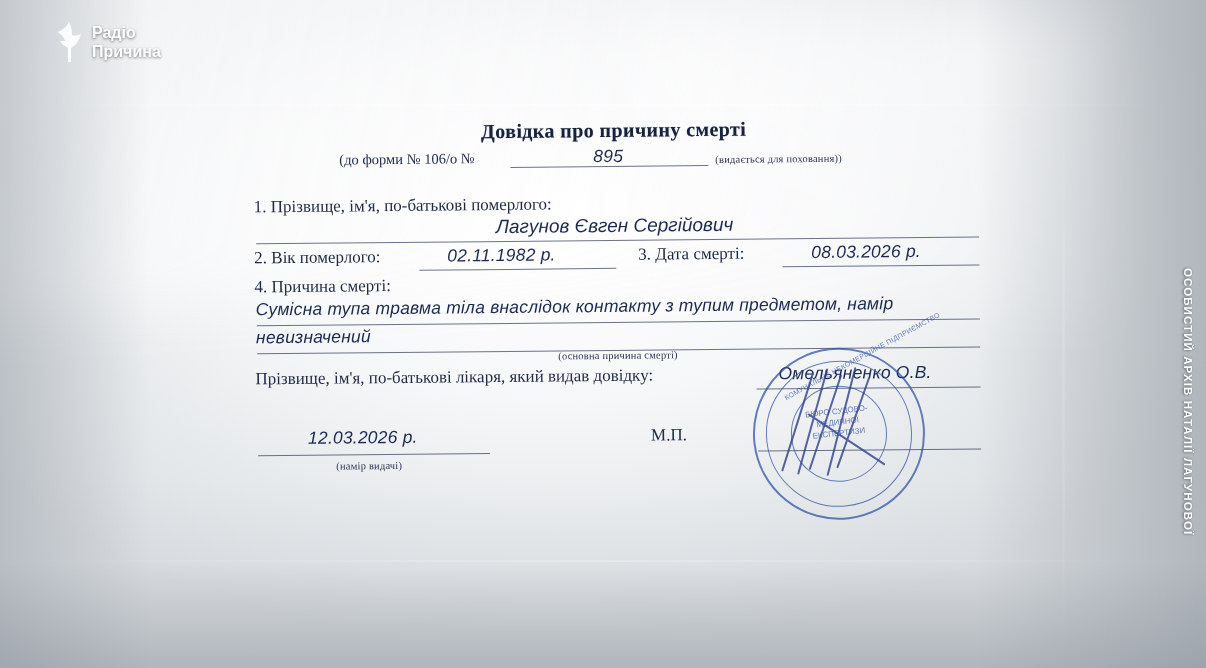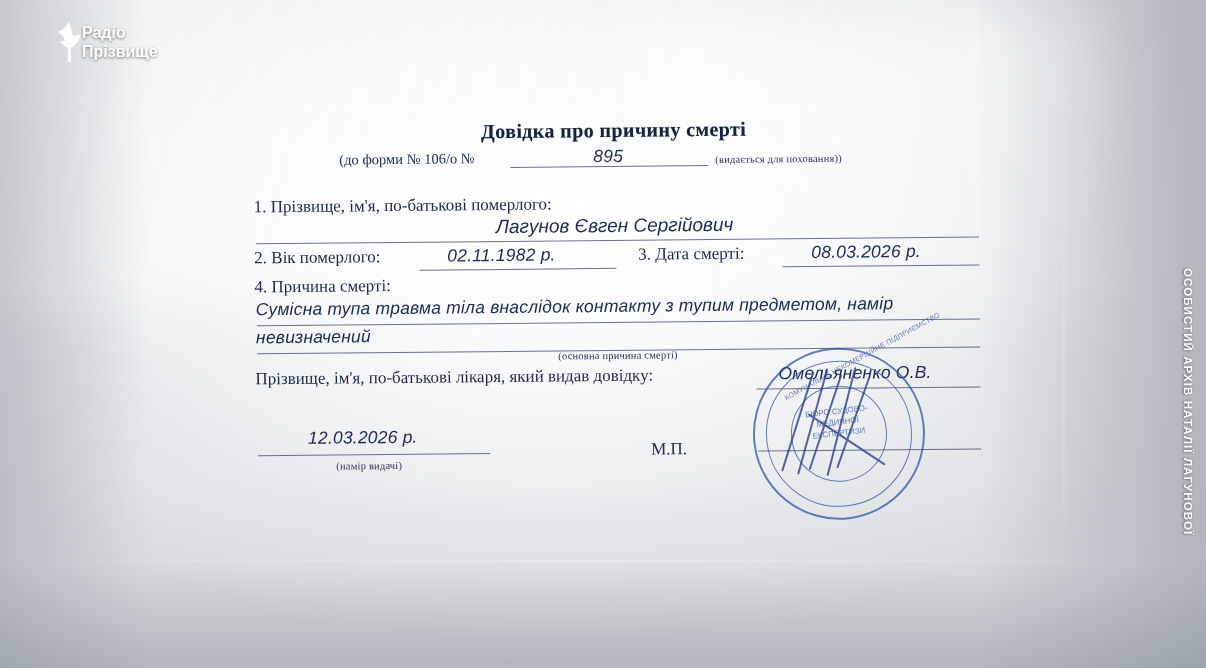--- a/index.html
+++ b/index.html
@@ -186,21 +186,21 @@
     transform-origin: top center;
   }
 
   
   .logo {
     position: absolute;
     left: 56px;
     top: 22px;
     display: flex;
     align-items: center;
-    gap: 0;
+    gap: 10px;
     opacity: .92;
   }
   .logo .bird { width: 26px; height: 40px; }
   .logo .words {
     color: #ffffff;
     font-family: "Liberation Sans", sans-serif;
     font-weight: bold;
     font-size: 16px;
     line-height: 19px;
     text-shadow: 0 1px 3px rgba(0,0,0,.55);
@@ -297,21 +297,21 @@
     <div class="rule" style="left:756px; top:390px; width:224px;"></div>
 
     <div class="row" style="left:307px; top:425px;">
       <span class="fill">12.03.2026 р.</span>
     </div>
     <div class="rule" style="left:257px; top:452px; width:232px;"></div>
     <div class="row" style="left:335px; top:453px;">
       <span class="lbl-xs">(намір видачі)</span>
     </div>
 
-    <div class="row" style="left:650px; top:440px;">
+    <div class="row" style="left:650px; top:426px;">
       <span class="lbl">М.П.</span>
     </div>
     <div class="rule" style="left:757px; top:452px; width:223px;"></div>
 
     <div class="stamp">
       <div class="ring r1"></div>
       <div class="ring r2"></div>
       <div class="ring r3"></div>
       <div class="txt" style="left:30px; top:8px; transform:rotate(-22deg);">КОМУНАЛЬНЕ НЕКОМЕРЦІЙНЕ ПІДПРИЄМСТВО</div>
       <div class="inner-txt">БЮРО СУДОВО-МЕДИЧНОЇ ЕКСПЕРТИЗИ</div>
@@ -326,18 +326,18 @@
       <i style="left:6px;  top:48px; height:92px;  width:2px; transform:rotate(-58deg); background:#2e3f8e;"></i>
     </div>
   </div>
 
   <div class="logo">
     <svg class="bird" viewBox="0 0 26 40">
       <path d="M13 0 C9 7 5 9 1 10 C6 12 8 15 9 19 L4 19 C7 23 10 25 12 26 L12 40 L15 40 L15 26 C19 24 23 19 25 12 C21 14 18 14 16 13 C16 8 15 4 13 0 Z" fill="#ffffff"></path>
     </svg>
     <div class="words">
       <div>Радіо</div>
-      <div>Прізвище</div>
+      <div>Причина</div>
     </div>
   </div>
 
   <div class="credit">ОСОБИСТИЙ АРХІВ НАТАЛІЇ ЛАГУНОВОЇ</div>
 </div>
 
 </body></html>

